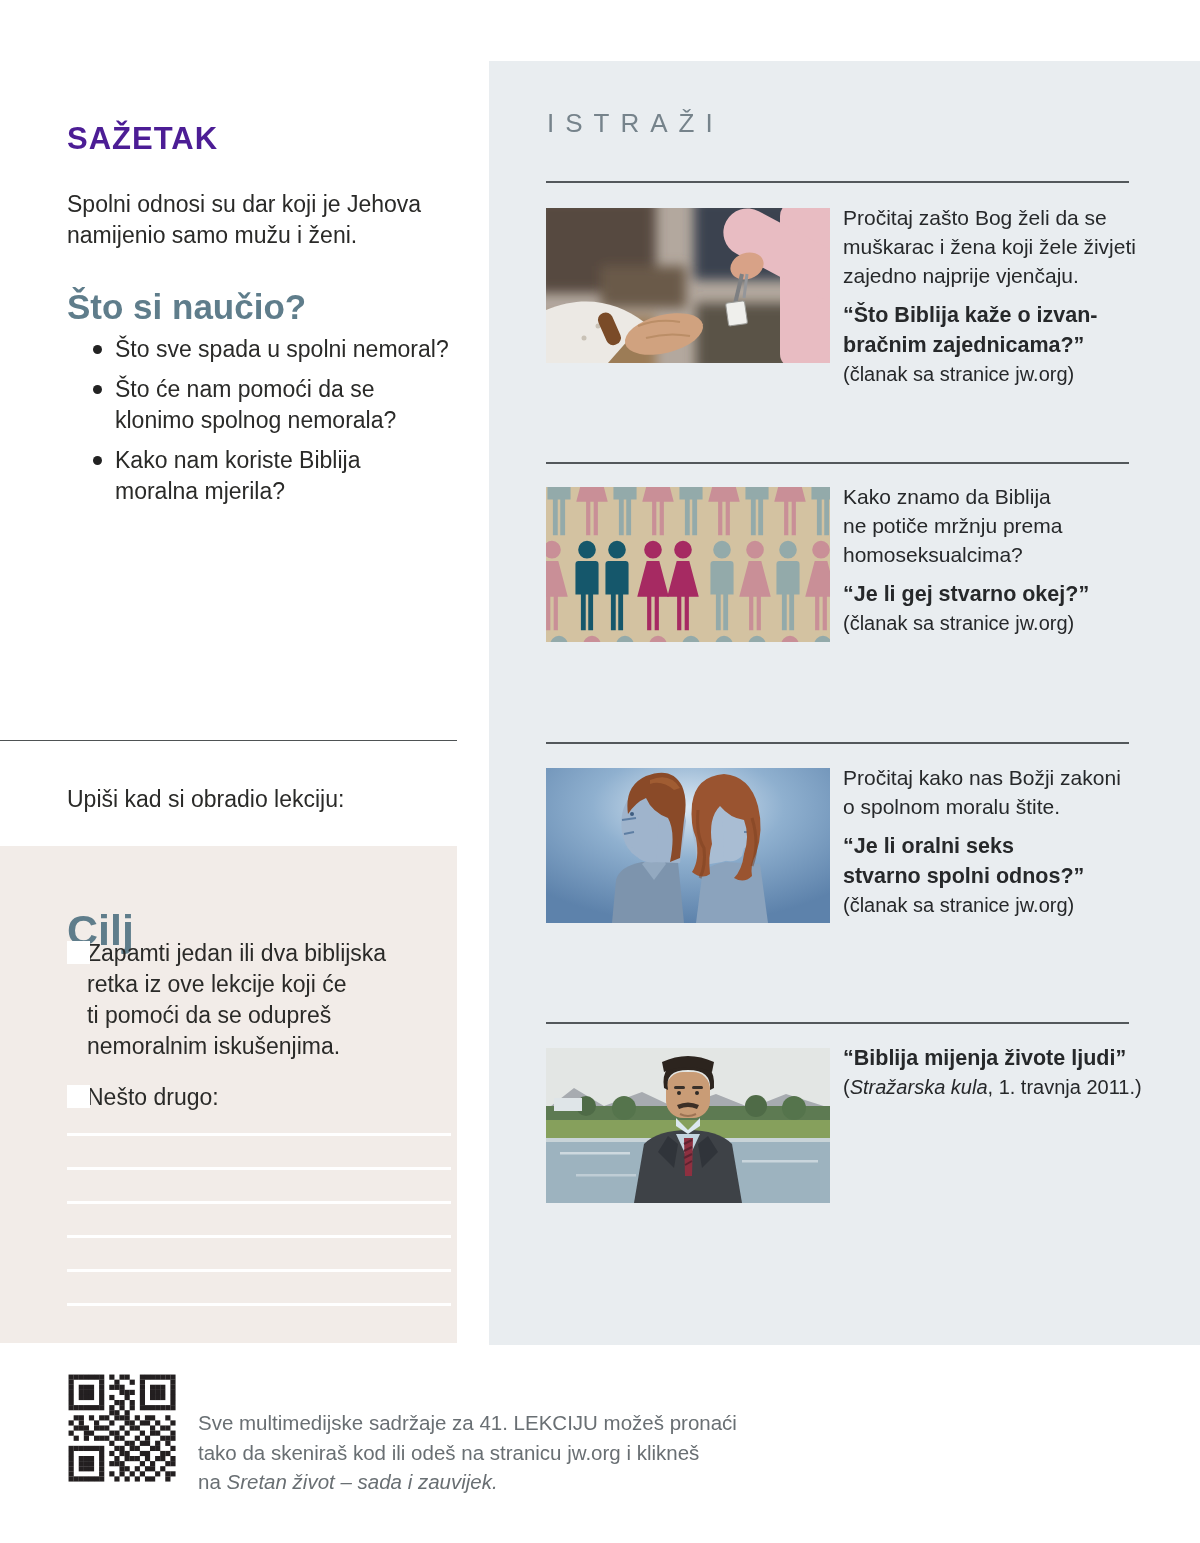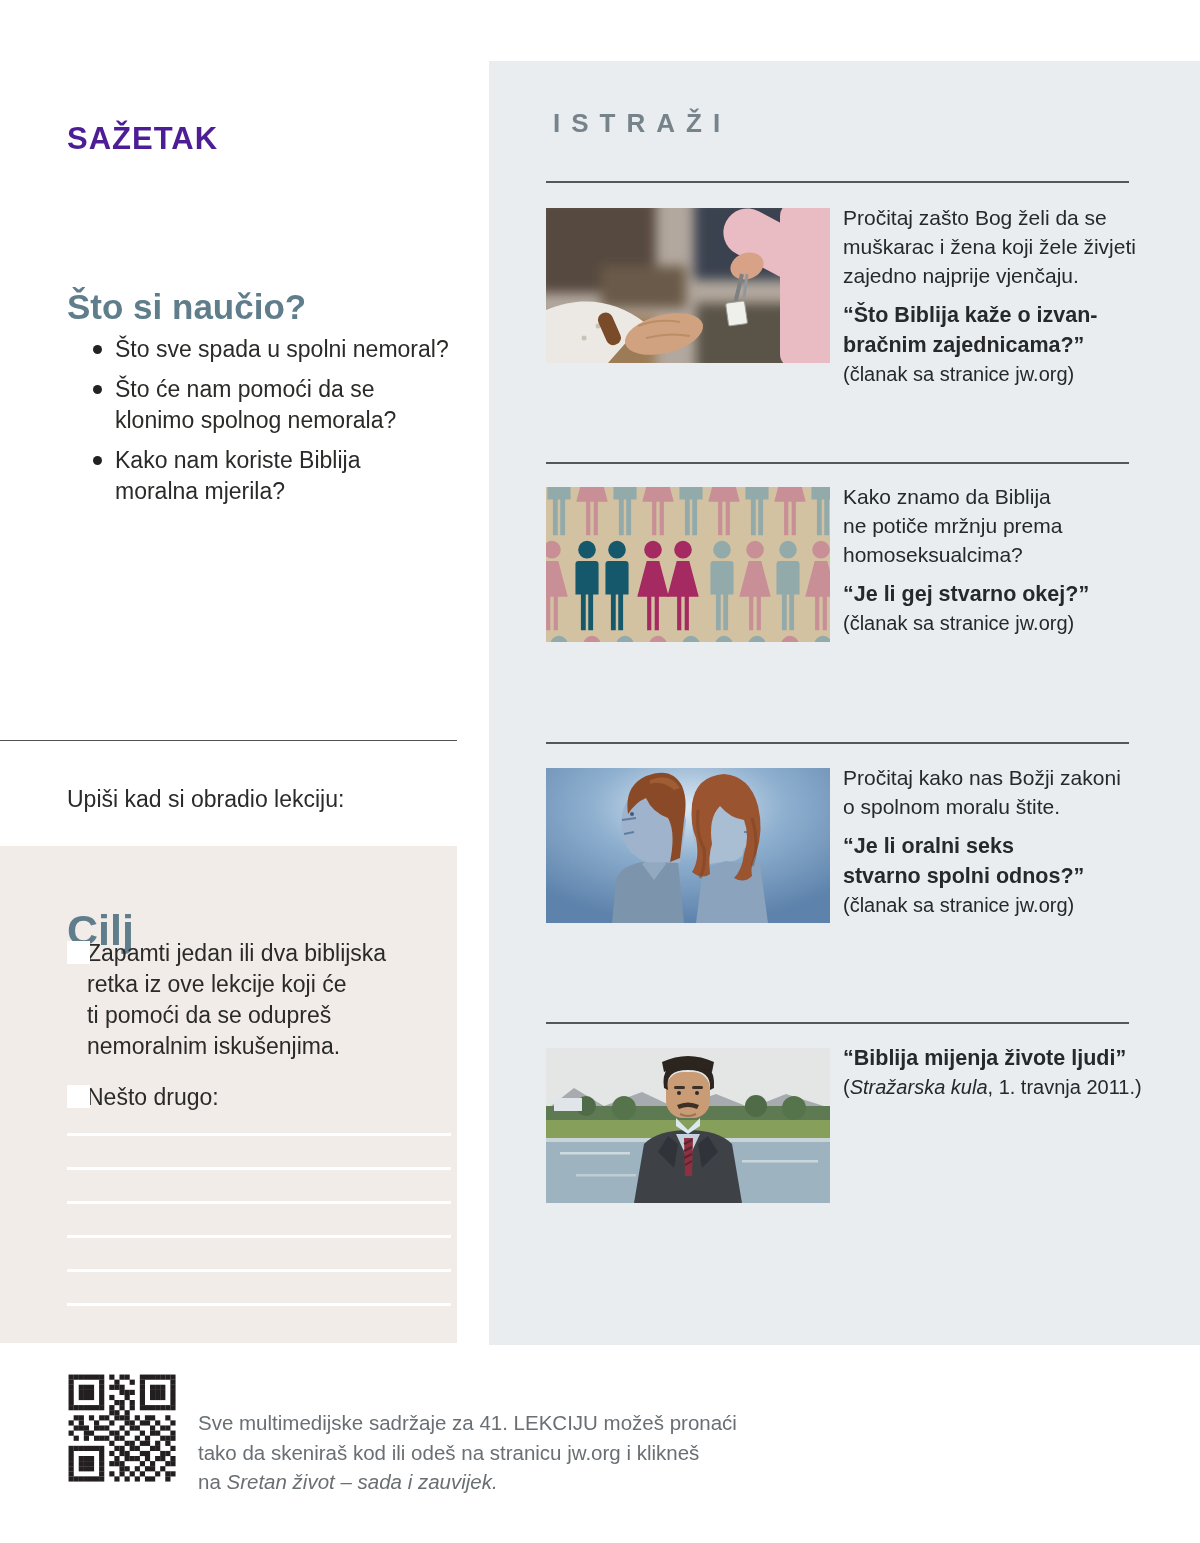--- a/index.html
+++ b/index.html
@@ -25,21 +25,21 @@
   .goal-title{position:absolute;left:67px;top:24px;font-size:43px;font-weight:bold;color:#5f7d8b;}
   .goal-item{position:absolute;left:67px;font-size:23px;line-height:31px;color:#2a2a28;}
   .goal-item .cb{position:absolute;left:0;top:3px;width:23px;height:23px;background:#ffffff;}
   .goal-item .txt{display:block;margin-left:20px;}
   .goal-item1{top:92px;width:372px;}
   .goal-item2{top:236px;width:372px;}
   .write-line{position:absolute;left:67px;width:384px;height:3px;background:#ffffff;}
 
   
   .explore-panel{position:absolute;left:489px;top:61px;width:711px;height:1284px;background:#e9edf0;}
-  .explore-title{position:absolute;left:64px;top:47px;font-size:26px;font-weight:bold;
+  .explore-title{position:absolute;left:58px;top:47px;font-size:26px;font-weight:normal;
                  letter-spacing:11px;color:#76838b;}
   .x-rule{position:absolute;left:57px;width:583px;height:2px;background:#53585b;}
   .x-rule.r1{top:120px}.x-rule.r2{top:401px}.x-rule.r3{top:681px}.x-rule.r4{top:961px}
 
   .x-fig{position:absolute;left:57px;width:284px;height:155px;overflow:hidden;background:#ccc;}
   .x-fig svg{display:block;}
   .f1{top:147px}.f2{top:426px}.f3{top:707px}.f4{top:987px}
 
   .x-text{position:absolute;left:354px;width:320px;font-size:21px;line-height:29px;color:#26282a;}
   .t1{top:142px}.t2{top:421px}.t3{top:702px}.t4{top:982px}
@@ -54,20 +54,22 @@
   .footer-caption{position:absolute;left:198px;top:1408px;width:560px;
                   font-size:20.5px;line-height:29.5px;color:#696f73;}
   .footer-caption em{font-style:italic;}
 </style>
 </head>
 <body>
 
 <div class="page">
 
   <h1 class="summary-title">SAŽETAK</h1>
+  <p class="summary-intro ml">Spolni odnosi su dar koji je Jehova
+namijenio samo mužu i ženi.</p>
 
   <h2 class="learned-title">Što si naučio?</h2>
   <ul class="learned-list">
     <li><span class="ml">Što sve spada u spolni nemoral?</span></li>
     <li><span class="ml">Što će nam pomoći da se
 klonimo spolnog nemorala?</span></li>
     <li><span class="ml">Kako nam koriste Biblija
 moralna mjerila?</span></li>
   </ul>
 

